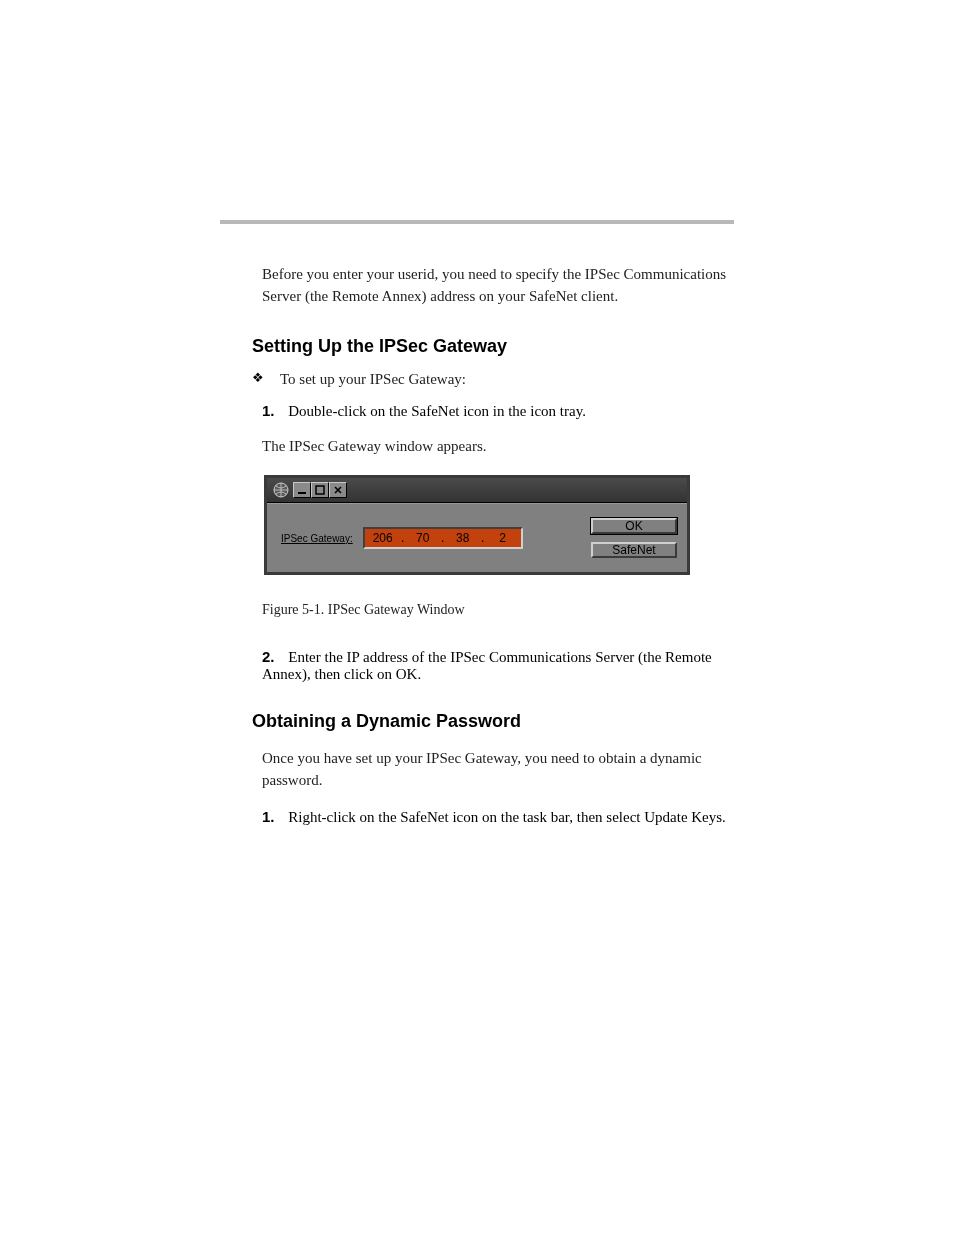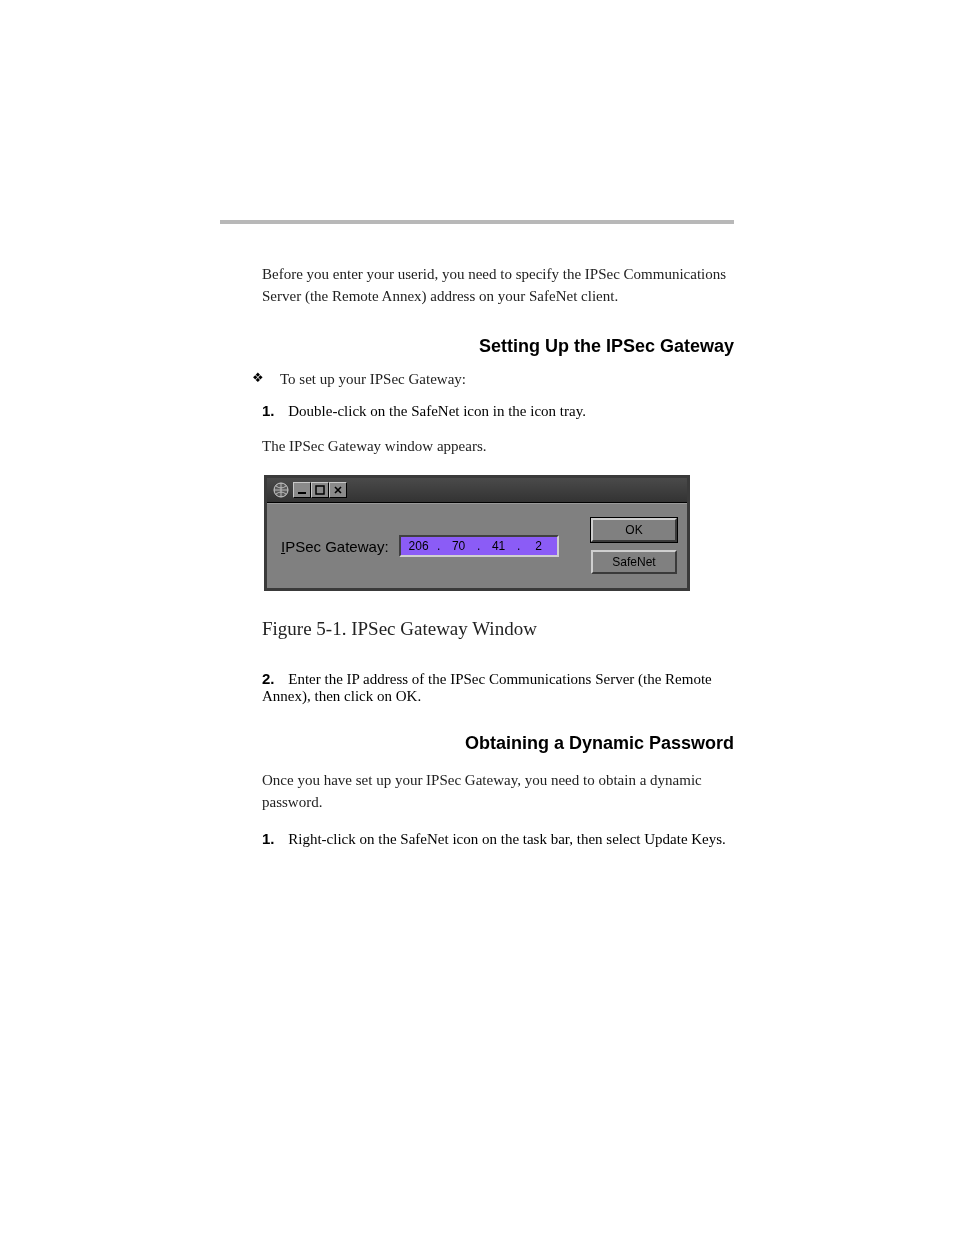--- a/index.html
+++ b/index.html
@@ -28,21 +28,20 @@
     color: #222;
   }
   .para {
     margin: 16px 0 16px 21px;
   }
   .heading {
     font-family: Arial, Helvetica, sans-serif;
     font-size: 18px;
     font-weight: bold;
     margin: 28px 0 10px 32px;
-    text-align: right;
   }
   .bullets {
     list-style: none;
     padding: 0;
     margin: 12px 0 12px 32px;
   }
   .bullets li {
     position: relative;
     padding-left: 28px;
     margin: 6px 0;
@@ -116,30 +115,31 @@
   }
   .dialog-body {
     padding: 14px 10px 14px 14px;
     display: flex;
     align-items: center;
     gap: 10px;
     background: #808080;
     border-top: 1px solid #9a9a9a;
   }
   .field-label {
-    font-size: 15px;
+    font-size: 10px;
     color: #000;
     white-space: nowrap;
+    text-decoration: underline;
   }
   .field-label .uline { text-decoration: underline; }
   .ip-input {
     display: flex;
     align-items: center;
     height: 22px;
-    background: #8b5cf6;
+    background: #c2410c;
     border: 2px solid #404040;
     border-right-color: #cfcfcf;
     border-bottom-color: #cfcfcf;
     padding: 0 4px;
     font-family: Tahoma, Arial, sans-serif;
     font-size: 12px;
     color: #000;
     width: 160px;
     justify-content: space-between;
     box-sizing: border-box;
@@ -153,38 +153,38 @@
     text-align: center;
   }
   .btn-stack {
     display: flex;
     flex-direction: column;
     gap: 8px;
     margin-left: auto;
   }
   .dlg-btn {
     width: 86px;
-    height: 24px;
+    height: 16px;
     background: #808080;
     color: #000;
     font-size: 12px;
     border: 2px solid #3a3a3a;
     border-top-color: #cfcfcf;
     border-left-color: #cfcfcf;
     display: flex;
     align-items: center;
     justify-content: center;
     cursor: pointer;
     box-sizing: border-box;
   }
   .dlg-btn.default {
     box-shadow: 0 0 0 1px #000;
   }
   .caption {
-    font-size: 19px;
+    font-size: 14px;
     color: #222;
     text-align: left;
     margin: 6px 0 30px 42px;
   }
   .numline {
     margin: 8px 0 6px 42px;
     font-size: 15px;
   }
   .numline .n {
     font-weight: bold;
@@ -241,21 +241,21 @@
       </div>
       <div class="dialog-body">
         <span class="field-label">
           <span class="uline">I</span><span>PSec Gateway:</span>
         </span>
         <div class="ip-input">
           <span class="seg">206</span>
           <span class="dot">.</span>
           <span class="seg">70</span>
           <span class="dot">.</span>
-          <span class="seg">41</span>
+          <span class="seg">38</span>
           <span class="dot">.</span>
           <span class="seg">2</span>
         </div>
         <div class="btn-stack">
           <div class="dlg-btn default">OK</div>
           <div class="dlg-btn">SafeNet</div>
         </div>
       </div>
     </div>
   </div>

